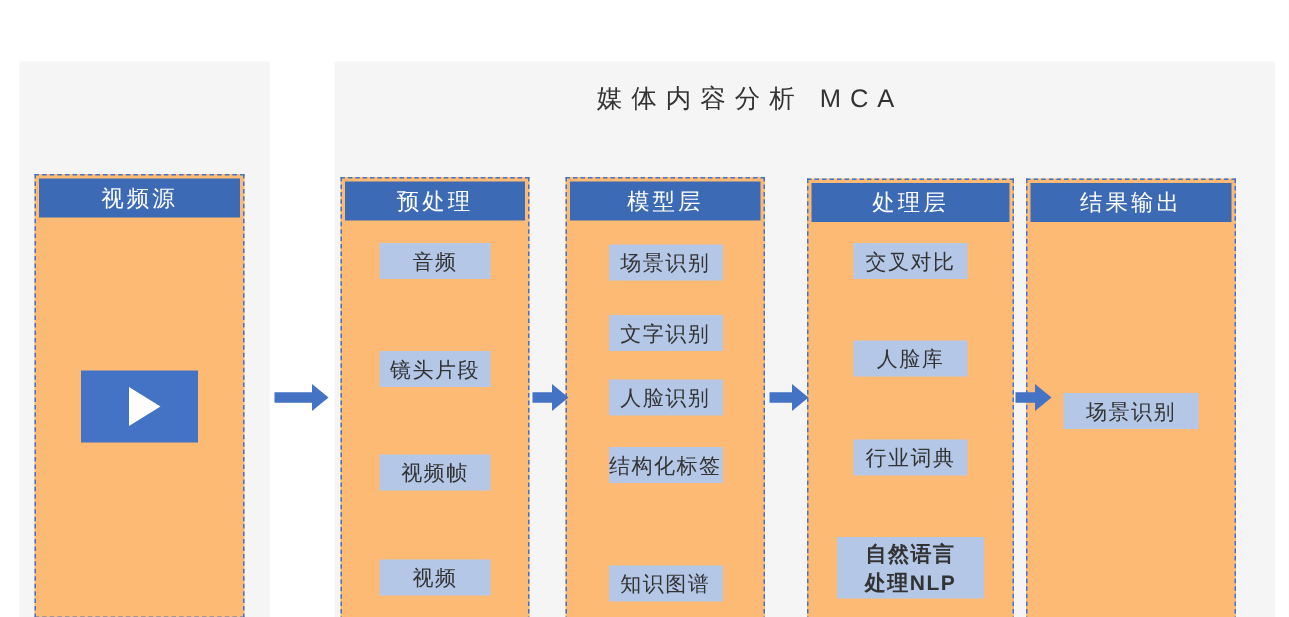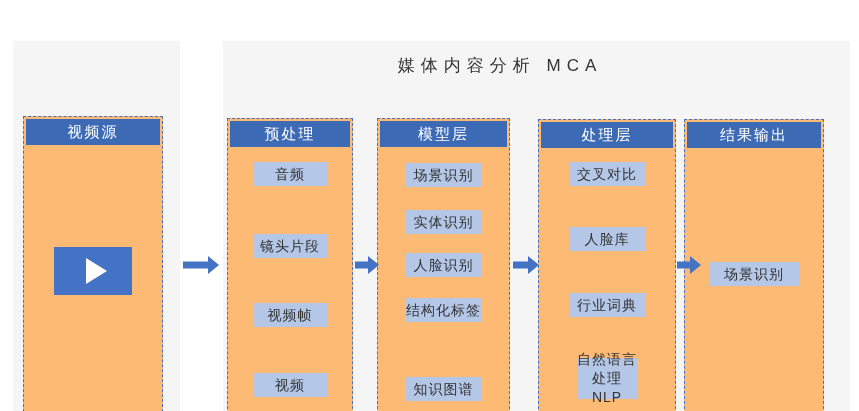--- a/index.html
+++ b/index.html
@@ -20,21 +20,21 @@
   #col-4{left:538px;top:85px;width:138px;height:295px;}
   #col-5{left:684px;top:85px;width:140px;height:295px;}
 
   .col-header{position:absolute;top:2px;left:2px;right:2px;height:26px;background:#3d6ab4;
     color:#ffffff;font-size:15px;letter-spacing:2px;display:flex;align-items:center;justify-content:center;}
 
   .item{position:absolute;left:50%;transform:translateX(-50%);background:#b4c7e7;color:#333333;
     font-size:14px;letter-spacing:1px;height:24px;display:flex;align-items:center;justify-content:center;
     text-align:center;white-space:pre-line;line-height:1.35;}
   .w74{width:74px;} .w76{width:76px;} .w90{width:90px;}
-  .item.tall{height:41px;width:60px;}
+  .item.tall{height:41px;width:98px;font-weight:bold;}
 
   
   .play-btn{position:absolute;left:50%;transform:translateX(-50%);top:130px;width:78px;height:48px;
     background:#4472c4;display:flex;align-items:center;justify-content:center;}
   .play-tri{width:0;height:0;border-left:21px solid #ffffff;border-top:13px solid transparent;
     border-bottom:13px solid transparent;margin-left:7px;}
 
   
   .arrow{position:absolute;height:18px;top:222px;}
   .arrow .shaft{position:absolute;left:0;top:50%;transform:translateY(-50%);height:7px;
@@ -67,21 +67,21 @@
     <div class="col-header">预处理</div>
     <div class="item w74" style="top:43px">音频</div>
     <div class="item w74" style="top:115px">镜头片段</div>
     <div class="item w74" style="top:184px">视频帧</div>
     <div class="item w74" style="top:254px">视频</div>
   </div>
 
   <div id="col-3" class="col">
     <div class="col-header">模型层</div>
     <div class="item w76" style="top:44px">场景识别</div>
-    <div class="item w76" style="top:91px">实体识别</div>
+    <div class="item w76" style="top:91px">文字识别</div>
     <div class="item w76" style="top:134px">人脸识别</div>
     <div class="item w76" style="top:179px">结构化标签</div>
     <div class="item w76" style="top:258px">知识图谱</div>
   </div>
 
   <div id="col-4" class="col">
     <div class="col-header">处理层</div>
     <div class="item w76" style="top:42px">交叉对比</div>
     <div class="item w76" style="top:107px">人脸库</div>
     <div class="item w76" style="top:173px">行业词典</div>

